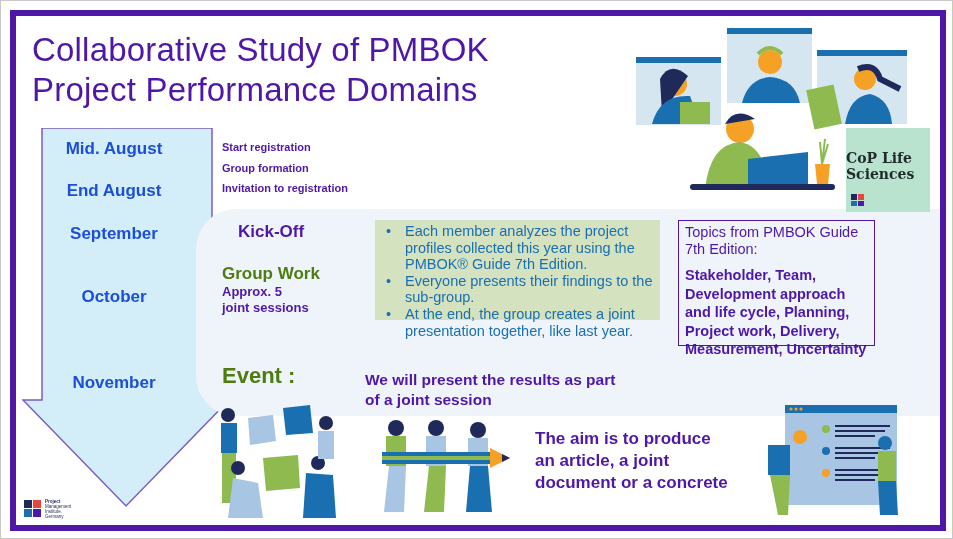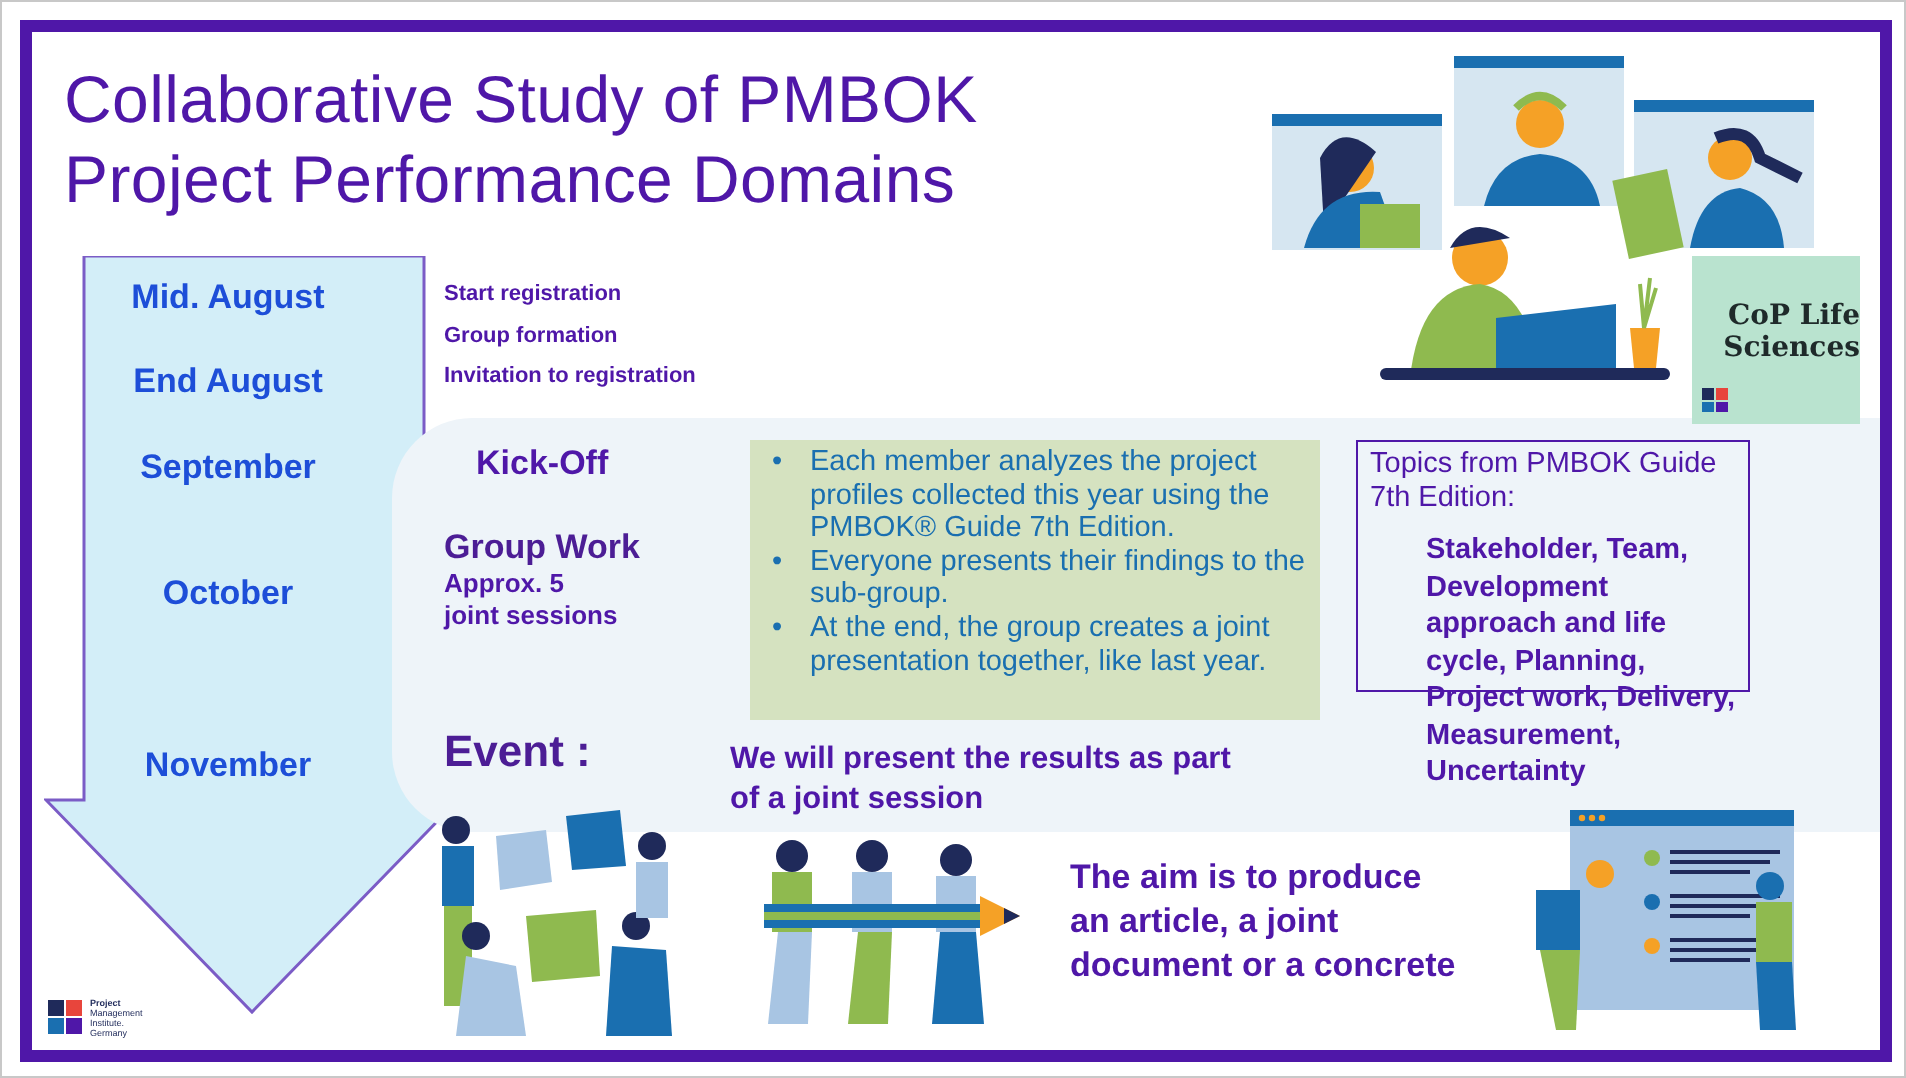--- a/index.html
+++ b/index.html
@@ -6,29 +6,29 @@
   html, body { width: 953px; height: 539px; overflow: hidden; background: #ffffff; }
   body { position: relative; font-family: "Liberation Sans", sans-serif; }
   .outer { position: absolute; left: 0; top: 0; width: 953px; height: 539px; border: 1px solid #c8c8c8; background: #fff; }
   .frame { position: absolute; left: 9px; top: 9px; width: 936px; height: 521px; border: 6px solid #4f17a8; background: #fff; }
   .abs { position: absolute; }
   .title { left: 32px; top: 30px; color: #4f17a8; font-weight: normal; font-size: 33px; line-height: 40px; font-family: "Liberation Sans", sans-serif; letter-spacing: 0.2px; }
   .arrow-wrap { left: 22px; top: 128px; width: 210px; height: 380px; }
   .months .m { position: absolute; width: 150px; text-align: center; color: #1d4ed8; font-weight: bold; font-size: 17px; }
   .panel { left: 196px; top: 209px; width: 744px; height: 207px; background: #eef4f9; border-radius: 40px 0 0 40px; }
   .purple { color: #4f17a8; font-weight: bold; }
-  .orange { color: #4c1d95; font-weight: bold; text-align: center; }
+  .orange { color: #4d7c0f; font-weight: bold; text-align: center; }
   .reg { left: 222px; top: 137px; font-size: 11px; line-height: 20.5px; }
-  .green-box { left: 375px; top: 220px; width: 285px; height: 140px; background: #d5e2c0; padding: 3px 6px 0 8px; }
+  .green-box { left: 375px; top: 220px; width: 285px; height: 100px; background: #d5e2c0; padding: 3px 6px 0 8px; }
   .green-box ul { list-style: none; }
   .green-box li { position: relative; padding-left: 22px; color: #1a6fb0; font-size: 14.5px; line-height: 16.6px; }
   .green-box li::before { content: "•"; position: absolute; left: 3px; top: 0; }
   .topics { left: 678px; top: 220px; width: 197px; height: 126px; border: 1.5px solid #4f17a8; background: #eef4f9; padding: 3px 6px; }
   .topics .hd { color: #4f17a8; font-size: 14.5px; line-height: 17px; }
-  .topics .bd { color: #4f17a8; font-weight: bold; font-size: 14.5px; line-height: 18.5px; margin-top: 8px; margin-left: 28px; }
+  .topics .bd { color: #4f17a8; font-weight: bold; font-size: 14.5px; line-height: 18.5px; margin-top: 8px; }
   .aim { left: 535px; top: 428px; font-size: 17px; line-height: 22px; }
   .event-desc { left: 365px; top: 370px; font-size: 15.5px; line-height: 20px; }
 </style>
 </head>
 <body>
 
 <div class="outer">
   <div class="frame"></div>
 </div>
 
@@ -119,21 +119,21 @@
       <path d="M95,100 Q105,82 125,95" fill="#1f2a5a"></path>
     <path d="M75,165 Q80,120 110,118 Q135,122 140,165 Z" fill="#8fba4f"></path>
     <path d="M118,135 L178,128 L178,165 L118,165 Z" fill="#1a6fb0"></path>
     <rect x="60" y="160" width="145" height="6" rx="3" fill="#1f2a5a"></rect>
     <path d="M185,140 L200,140 L198,160 L187,160 Z" fill="#f5a126"></path>
     <path d="M192,140 L190,118 M192,140 L195,115 M192,140 L198,120" stroke="#8fba4f" stroke-width="2"></path>
   </svg>
 </div>
 
 <div class="abs" style="left:846px; top:128px; width:84px; height:84px; background:#b9e3cf;">
-  <div style="position:absolute; left:0; top:22px; width:84px; text-align:right; font-family:'DejaVu Serif', serif; font-weight:bold; font-size:14px; line-height:16px; color:#1f2a2a;">
+  <div style="position:absolute; left:0; top:22px; width:84px; text-align:left; font-family:'DejaVu Serif', serif; font-weight:bold; font-size:14px; line-height:16px; color:#1f2a2a;">
     <div>CoP Life</div>
     <div>Sciences</div>
   </div>
   <div style="position:absolute; left:5px; top:66px; width:14px; height:12px;">
     <div style="position:absolute; left:0; top:0; width:6px; height:6px; background:#1f2a5a;"></div>
     <div style="position:absolute; left:7px; top:0; width:6px; height:6px; background:#e8453c;"></div>
     <div style="position:absolute; left:0; top:7px; width:6px; height:5px; background:#1a6fb0;"></div>
     <div style="position:absolute; left:7px; top:7px; width:6px; height:5px; background:#4f17a8;"></div>
   </div>
 </div>

